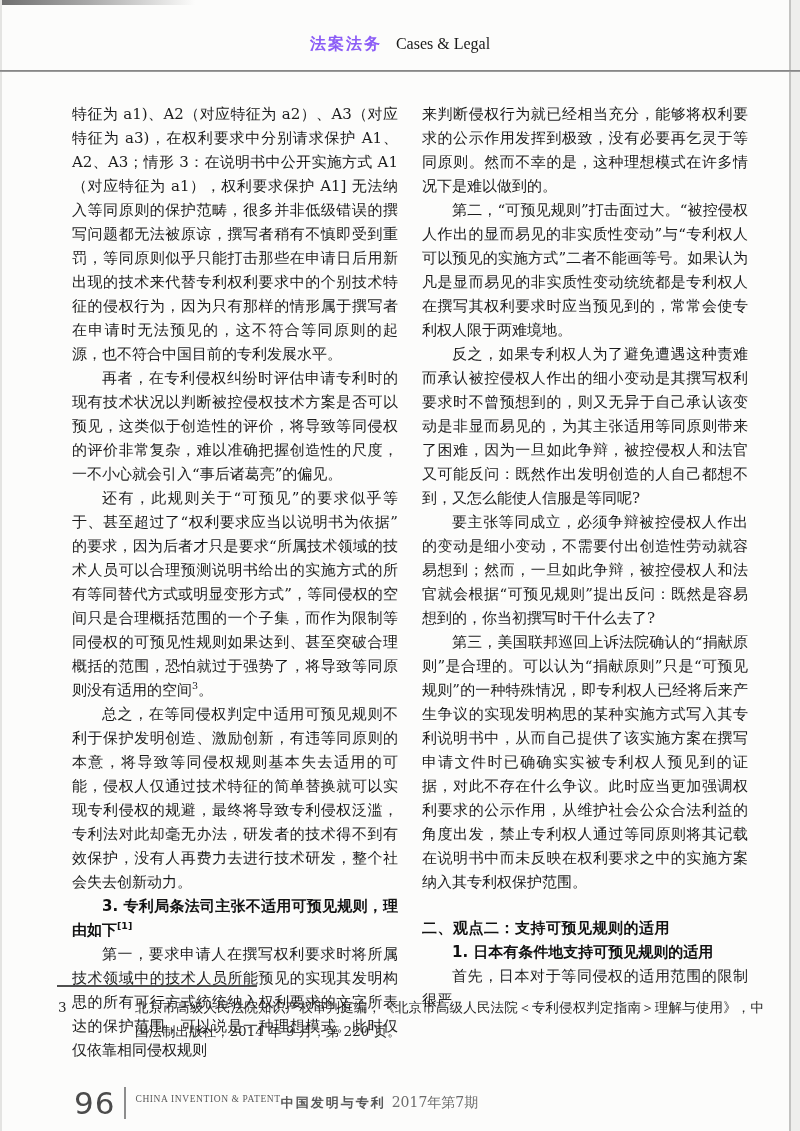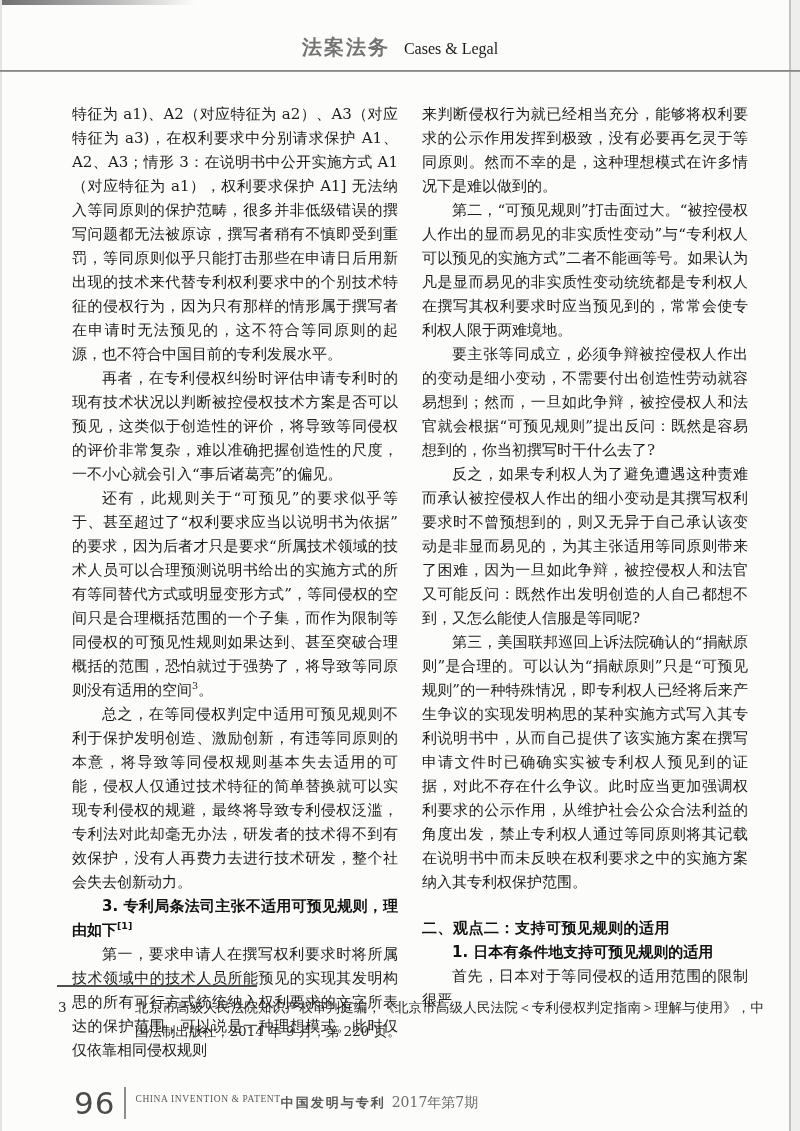--- a/index.html
+++ b/index.html
@@ -10,21 +10,21 @@
   }
   
   .artifact-top { position:absolute; top:0; left:0; width:195px; height:5px;
     background:linear-gradient(90deg,#6e6e6e 0%,#a8a8a8 45%,rgba(252,252,251,0) 100%); }
   .artifact-left { position:absolute; top:0; left:0; width:2px; height:100%; background:#e4e4e2; }
   .artifact-right-band { position:absolute; top:0; right:0; width:9px; height:100%; background:#eeeeec; }
   .artifact-right-line { position:absolute; top:0; right:9px; width:2px; height:100%; background:#c3c3c1; }
 
   
   .page-header { position:absolute; top:34px; left:0; right:0; text-align:center; }
-  .sec-cn { font-family:Liberation Mono, monospace; font-weight:bold; font-size:20px; letter-spacing:2px; color:#737373; }
+  .sec-cn { font-family:Liberation Mono, monospace; font-weight:bold; font-size:16px; letter-spacing:2px; color:#8b5cf6; }
   .sec-en { font-family:Liberation Serif, serif; font-size:16px; color:#1a1a1a; margin-left:14px; }
   .header-rule { position:absolute; top:70px; left:0; width:800px; height:2px;
     background:linear-gradient(180deg,#7d7d7d 0%,#a5a5a5 100%); }
 
   
   .content { position:absolute; top:102px; left:72px; width:676px; display:flex; gap:24px; }
   .col { width:326px; font-size:15px; line-height:24px; text-align:justify; }
   .col p { margin:0; text-indent:2em; }
   .col p.noindent { text-indent:0; }
   .subhead { font-family:"DejaVu Sans","Liberation Sans",sans-serif; font-weight:bold; color:#121212; }
@@ -71,22 +71,22 @@
       <p>再者，在专利侵权纠纷时评估申请专利时的现有技术状况以判断被控侵权技术方案是否可以预见，这类似于创造性的评价，将导致等同侵权的评价非常复杂，难以准确把握创造性的尺度，一不小心就会引入“事后诸葛亮”的偏见。</p>
       <p><span>还有，此规则关于“可预见”的要求似乎等于、甚至超过了“权利要求应当以说明书为依据”的要求，因为后者才只是要求“所属技术领域的技术人员可以合理预测说明书给出的实施方式的所有等同替代方式或明显变形方式”，等同侵权的空间只是合理概括范围的一个子集，而作为限制等同侵权的可预见性规则如果达到、甚至突破合理概括的范围，恐怕就过于强势了，将导致等同原则没有适用的空间</span><sup>3</sup><span>。</span></p>
       <p>总之，在等同侵权判定中适用可预见规则不利于保护发明创造、激励创新，有违等同原则的本意，将导致等同侵权规则基本失去适用的可能，侵权人仅通过技术特征的简单替换就可以实现专利侵权的规避，最终将导致专利侵权泛滥，专利法对此却毫无办法，研发者的技术得不到有效保护，没有人再费力去进行技术研发，整个社会失去创新动力。</p>
       <p class="subhead h3-heading"><span>3. 专利局条法司主张不适用可预见规则，理由如下</span><sup>[1]</sup></p>
       <p>第一，要求申请人在撰写权利要求时将所属技术领域中的技术人员所能预见的实现其发明构思的所有可行方式统统纳入权利要求的文字所表达的保护范围，可以说是一种理想模式。此时仅仅依靠相同侵权规则</p>
     </div>
 
     <div class="col">
       <p class="noindent">来判断侵权行为就已经相当充分，能够将权利要求的公示作用发挥到极致，没有必要再乞灵于等同原则。然而不幸的是，这种理想模式在许多情况下是难以做到的。</p>
       <p>第二，“可预见规则”打击面过大。“被控侵权人作出的显而易见的非实质性变动”与“专利权人可以预见的实施方式”二者不能画等号。如果认为凡是显而易见的非实质性变动统统都是专利权人在撰写其权利要求时应当预见到的，常常会使专利权人限于两难境地。</p>
+      <p>反之，如果专利权人为了避免遭遇这种责难而承认被控侵权人作出的细小变动是其撰写权利要求时不曾预想到的，则又无异于自己承认该变动是非显而易见的，为其主张适用等同原则带来了困难，因为一旦如此争辩，被控侵权人和法官又可能反问：既然作出发明创造的人自己都想不到，又怎么能使人信服是等同呢?</p>
       <p>要主张等同成立，必须争辩被控侵权人作出的变动是细小变动，不需要付出创造性劳动就容易想到；然而，一旦如此争辩，被控侵权人和法官就会根据“可预见规则”提出反问：既然是容易想到的，你当初撰写时干什么去了?</p>
-      <p>反之，如果专利权人为了避免遭遇这种责难而承认被控侵权人作出的细小变动是其撰写权利要求时不曾预想到的，则又无异于自己承认该变动是非显而易见的，为其主张适用等同原则带来了困难，因为一旦如此争辩，被控侵权人和法官又可能反问：既然作出发明创造的人自己都想不到，又怎么能使人信服是等同呢?</p>
       <p>第三，美国联邦巡回上诉法院确认的“捐献原则”是合理的。可以认为“捐献原则”只是“可预见规则”的一种特殊情况，即专利权人已经将后来产生争议的实现发明构思的某种实施方式写入其专利说明书中，从而自己提供了该实施方案在撰写申请文件时已确确实实被专利权人预见到的证据，对此不存在什么争议。此时应当更加强调权利要求的公示作用，从维护社会公众合法利益的角度出发，禁止专利权人通过等同原则将其记载在说明书中而未反映在权利要求之中的实施方案纳入其专利权保护范围。</p>
       <p class="subhead h2-heading">二、观点二：支持可预见规则的适用</p>
       <p class="subhead h3-heading">1. 日本有条件地支持可预见规则的适用</p>
       <p>首先，日本对于等同侵权的适用范围的限制很严</p>
     </div>
 
   </main>
 
   <div class="footnote-rule"></div>
   <div class="footnote">

